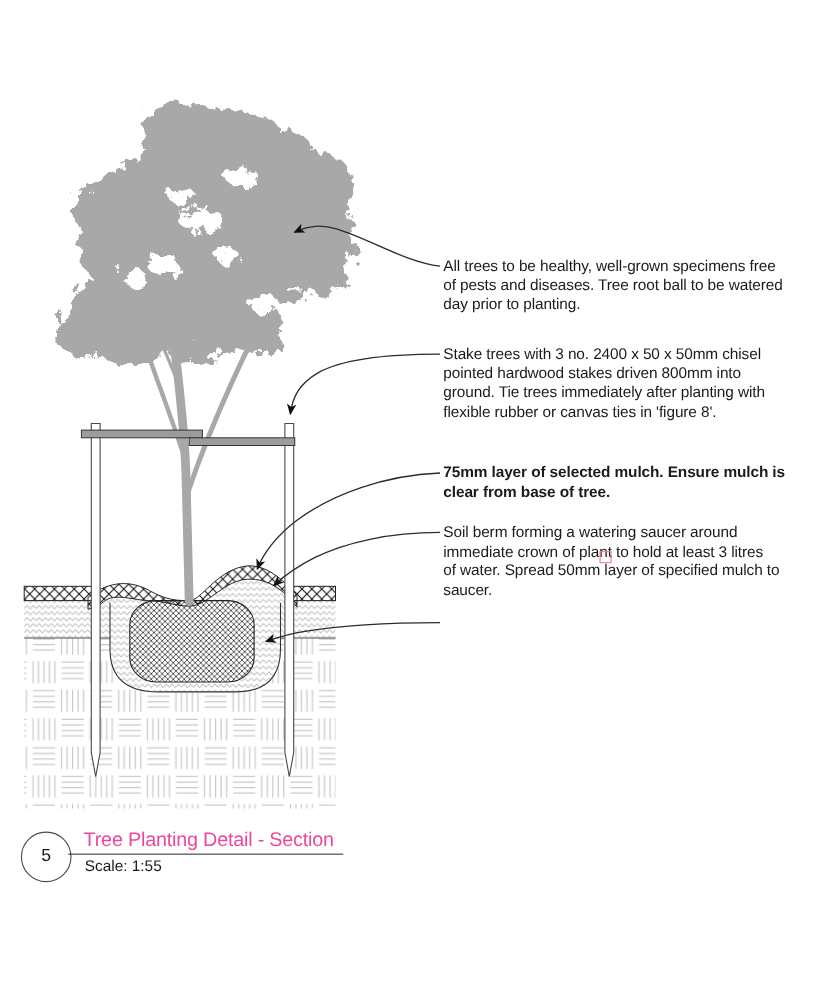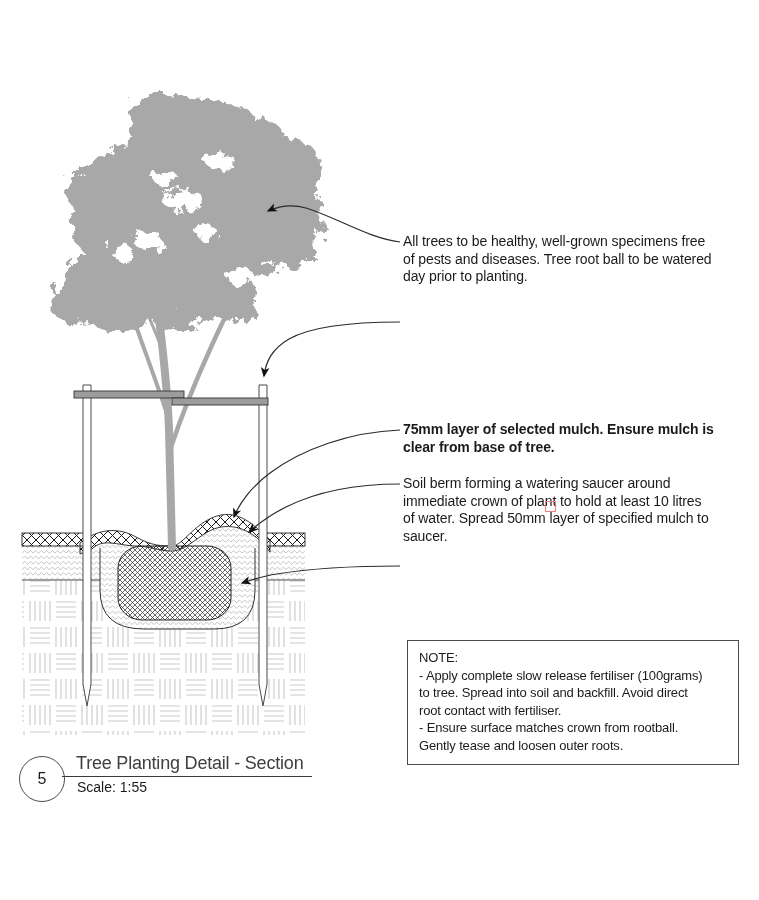--- a/index.html
+++ b/index.html
@@ -33,21 +33,21 @@
     border:1.5px solid #ea8282; box-sizing:border-box;
   }
   .detail-circle {
     position:absolute; left:19px; top:756px; width:44px; height:44px;
     border:1px solid #4a4a4a; border-radius:50%;
     display:flex; align-items:center; justify-content:center;
     font-size:16px; color:#1b1b1b; background:#fff;
   }
   .detail-title {
     position:absolute; left:76px; top:753px;
-    font-size:18px; letter-spacing:-0.2px; color:#404040;
+    font-size:18px; letter-spacing:-0.2px; color:#ec4899;
   }
   .title-underline {
     position:absolute; left:62px; top:776px; width:250px; height:0;
     border-top:1.5px solid #3a3a3a;
   }
   .detail-scale {
     position:absolute; left:77px; top:779px;
     font-size:14px; color:#1b1b1b;
   }
 </style>
@@ -176,38 +176,36 @@
       <path d="M400,430 C350,432 302,449 270,473 C251,487 239,504 234,517" marker-end="url(#arrowHead)"></path>
       <path d="M400,484 C354,484 314,493 286,507 C270,515 258,524 249,532" marker-end="url(#arrowHead)"></path>
       <path d="M400,566 C352,566 307,569 277,574 C263,576 251,580 242,583" marker-end="url(#arrowHead)"></path>
     </g>
   </svg>
 
   <div class="annotation ann-tree">All trees to be healthy, well-grown specimens free
 of pests and diseases. Tree root ball to be watered
 day prior to planting.</div>
 
+  <div class="annotation ann-stake">Stake trees with 3 no. 2400 x 50 x 50mm chisel
+pointed hardwood stakes driven 800mm into
+ground. Tie trees immediately after planting with
+flexible rubber or canvas ties in 'figure 8'.</div>
 
   <div class="annotation ann-mulch">75mm layer of selected mulch. Ensure mulch is
 clear from base of tree.</div>
 
   <div class="annotation ann-berm">Soil berm forming a watering saucer around
-immediate crown of plant to hold at least 10 litres
+immediate crown of plant to hold at least 3 litres
 of water. Spread 50mm layer of specified mulch to
 saucer.</div>
 
 
   <div class="red-marker"></div>
 
-  <div class="note-box">NOTE:
-- Apply complete slow release fertiliser (100grams)
-to tree. Spread into soil and backfill. Avoid direct
-root contact with fertiliser.
-- Ensure surface matches crown from rootball.
-Gently tease and loosen outer roots.</div>
 
   <div class="detail-circle">
     <span>5</span>
   </div>
   <div class="detail-title">Tree Planting Detail - Section</div>
   <div class="title-underline"></div>
   <div class="detail-scale">Scale: 1:55</div>
 
 </div>
 

